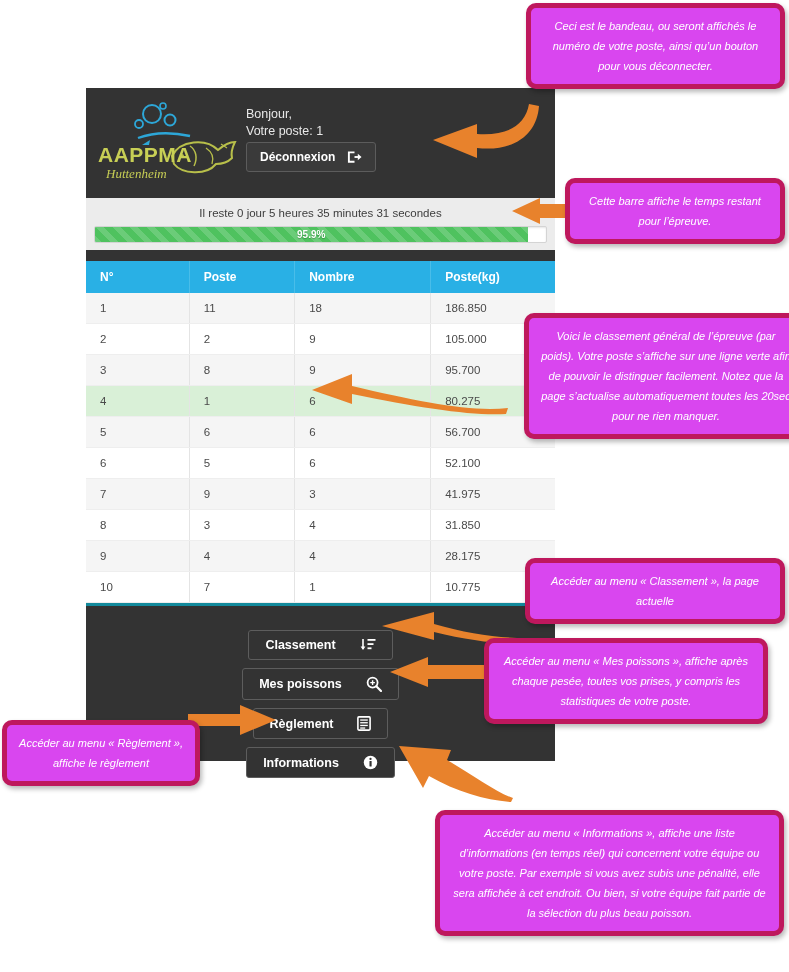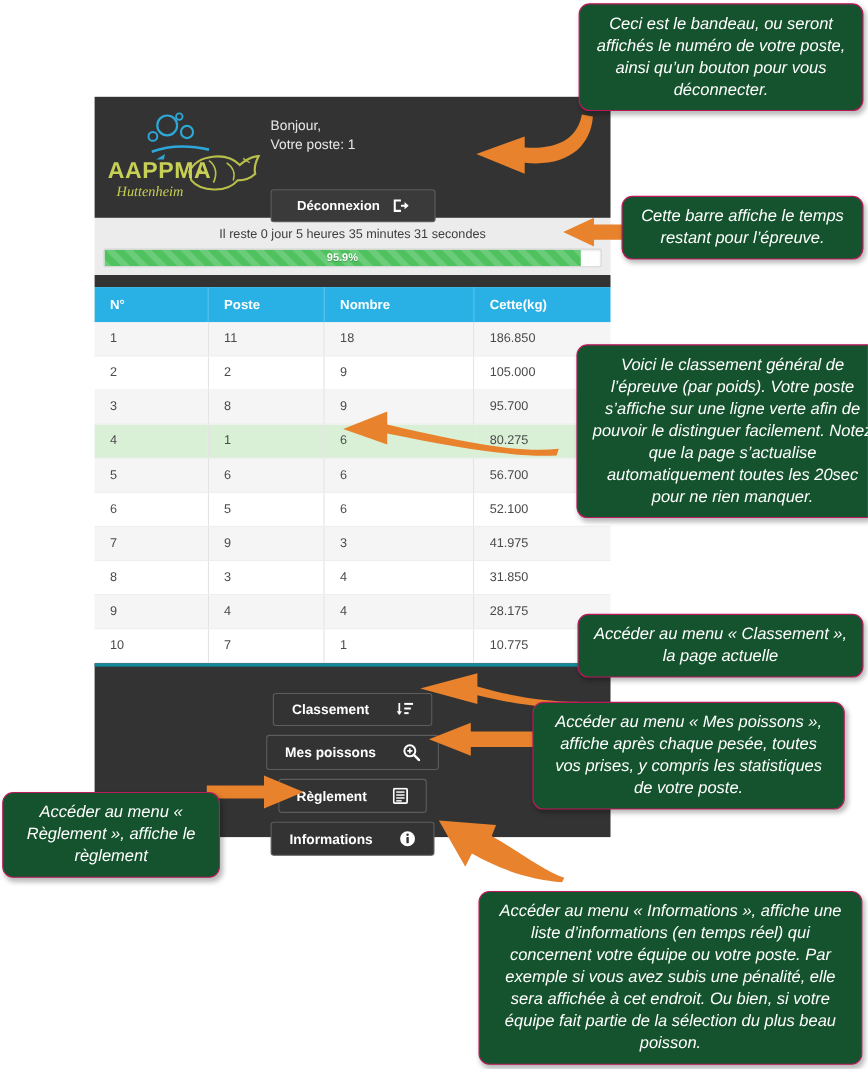--- a/index.html
+++ b/index.html
@@ -23,24 +23,24 @@
   .logo-wrap{
     position:relative;width:160px;height:110px;flex:none;
   }
   .logo-svg{position:absolute;left:8px;top:10px;}
   .header-text{
     padding-top:18px;color:#e8e8e8;font-size:12.5px;line-height:17px;
   }
   .header-text .greet{display:block;}
   .header-text .poste{display:block;}
   .logout-btn{
-    margin-top:32px;display:inline-flex;align-items:center;gap:12px;
+    margin-top:2px;display:inline-flex;align-items:center;gap:12px;
     background:#3a3a3a;border:1px solid #5c5c5c;border-radius:3px;
     color:#ffffff;font-size:12px;font-weight:bold;
-    padding:7px 23px;cursor:pointer;
+    padding:7px 13px;cursor:pointer;
   }
   .logout-btn svg{display:block;}
 
   
   .timer-zone{background:#ececec;padding:5px 8px 7px 8px;}
   .timer-label{
     text-align:center;color:#3d3d3d;font-size:11.5px;line-height:16px;
     padding:2px 0 5px 0;
   }
   .progress-outer{
@@ -94,23 +94,23 @@
     display:flex;align-items:center;justify-content:center;gap:24px;
     background:#333333;border:1px solid #5d5d5d;border-radius:3px;
     color:#ffffff;font-size:12.5px;font-weight:bold;
     padding:7px 16px;margin-bottom:8px;cursor:pointer;min-width:104px;
   }
   .nav-btn svg{display:block;flex:none;}
 
   
   .callout{
     position:absolute;box-sizing:border-box;
-    background:#14532d;border:1px solid #be185d;border-radius:10px;
+    background:#d946ef;border:5px solid #be185d;border-radius:10px;
     color:#ffffff;font-style:italic;text-align:center;
-    font-size:15px;line-height:20px;
+    font-size:11px;line-height:20px;
     padding:8px 11px;
     box-shadow:2px 3px 5px rgba(0,0,0,.28);
     z-index:6;
   }
   #callout-bandeau   {left:526px;top:3px;   width:259px;}
   #callout-barre     {left:565px;top:178px; width:220px;}
   #callout-classement{left:500px;top:313px; width:284px;margin-left:24px;}
   #callout-menu-classement{left:525px;top:558px;width:260px;}
   #callout-mes-poissons   {left:484px;top:638px;width:284px;}
   #callout-reglement      {left:2px;  top:720px;width:198px;}
@@ -176,21 +176,21 @@
       <col class="col-n">
         <col class="col-p">
         <col class="col-nb">
         <col class="col-w">
     </colgroup>
     <thead>
       <tr>
         <th>N°</th>
         <th>Poste</th>
         <th>Nombre</th>
-        <th>Cette(kg)</th>
+        <th>Poste(kg)</th>
       </tr>
     </thead>
     <tbody id="rank-body">
         <tr class="odd">
           <td>1</td>
           <td>11</td>
           <td>18</td>
           <td>186.850</td>
         </tr>
         <tr class="even">

